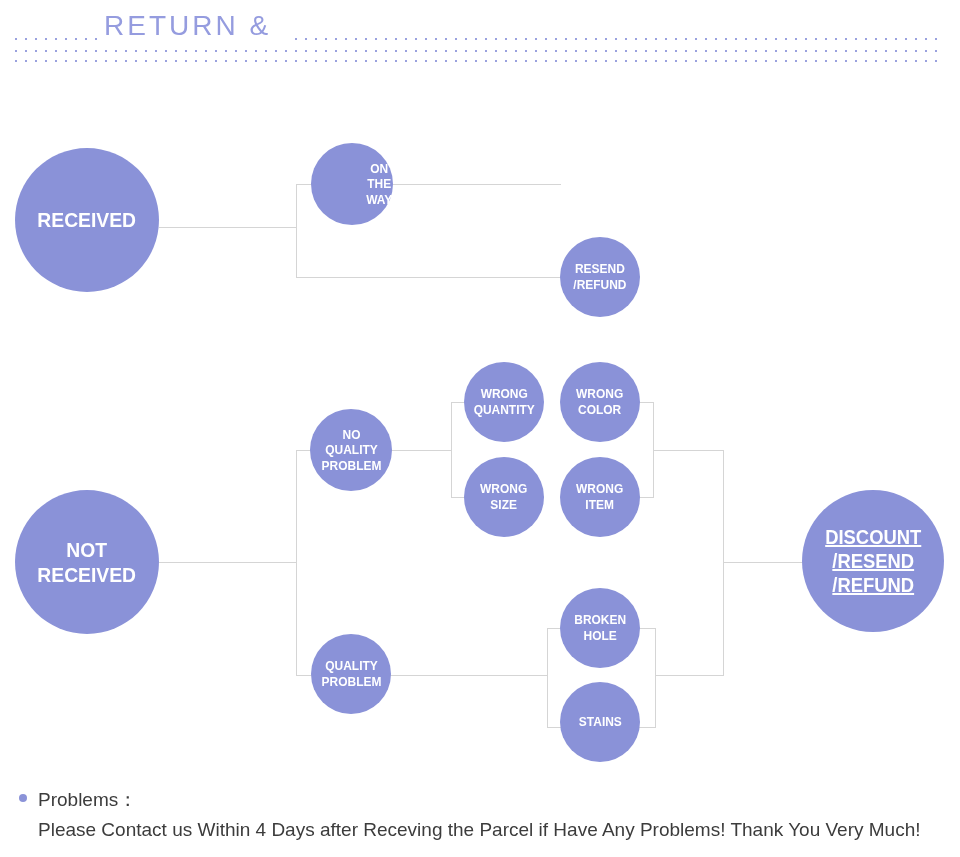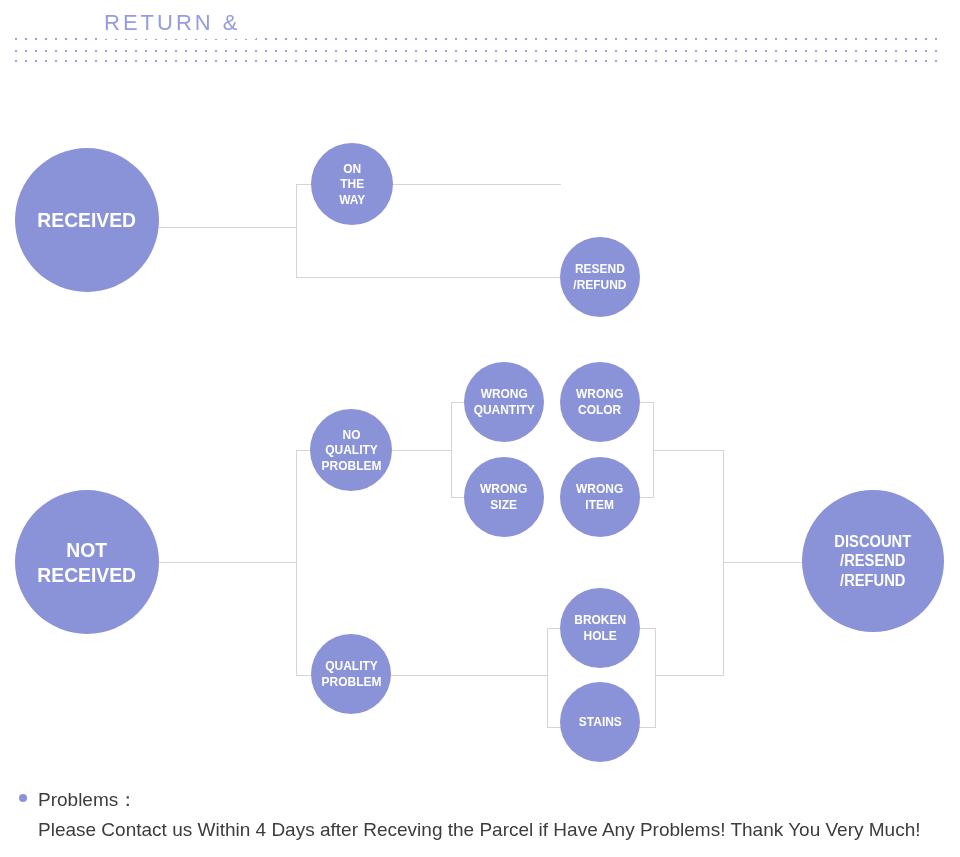--- a/index.html
+++ b/index.html
@@ -21,21 +21,21 @@
   }
   .title-block {
     position: absolute;
     left: 98px;
     top: 9px;
     background: #ffffff;
     padding: 3px 16px 5px 6px;
     z-index: 2;
   }
   .title-line1 {
-    font-size: 22px;
+    font-size: 28px;
     line-height: 1.0;
     color: #959cdf;
     letter-spacing: 3px;
     font-weight: 400;
   }
   .title-line2 {
     font-size: 34px;
     line-height: 0.95;
     color: #8a92dc;
     letter-spacing: 1px;
@@ -59,21 +59,21 @@
     font-weight: 700;
     z-index: 1;
   }
   .node .node-label {
     white-space: pre-line;
     line-height: 1.2;
     transform: scaleX(0.92);
     letter-spacing: 0;
   }
   .node.big  { font-size: 21px; }
-  .node.huge { font-size: 16px; }
+  .node.huge { font-size: 20px; text-decoration: underline; }
   .node.sm   { font-size: 13px; }
   
   .remark-bullet {
     position: absolute;
     left: 19px;
     top: 794px;
     width: 8px;
     height: 8px;
     border-radius: 50%;
     background: #8b93d8;
@@ -129,21 +129,21 @@
   <div class="cline" style="left:547px; top:628px; width:53px; height:1px;"></div>
   <div class="cline" style="left:547px; top:727px; width:53px; height:1px;"></div>
   <div class="cline" style="left:655px; top:628px; width:1px; height:100px;"></div>
   <div class="cline" style="left:600px; top:628px; width:55px; height:1px;"></div>
   <div class="cline" style="left:600px; top:727px; width:55px; height:1px;"></div>
   <div class="cline" style="left:655px; top:675px; width:68px; height:1px;"></div>
 
   <div class="node big" style="left:15px; top:148px; width:144px; height:144px;">
     <span class="node-label">RECEIVED</span>
   </div>
-  <div class="node sm" style="left:311px; top:143px; width:82px; height:82px;">
+  <div class="node sm" style="left:311px; top:143px; width:82px; height:82px;justify-content:flex-end;">
     <span class="node-label">ON
 THE
 WAY</span>
   </div>
   <div class="node sm" style="left:560px; top:237px; width:80px; height:80px;">
     <span class="node-label">RESEND
 /REFUND</span>
   </div>
 
   <div class="node big" style="left:15px; top:490px; width:144px; height:144px;">

